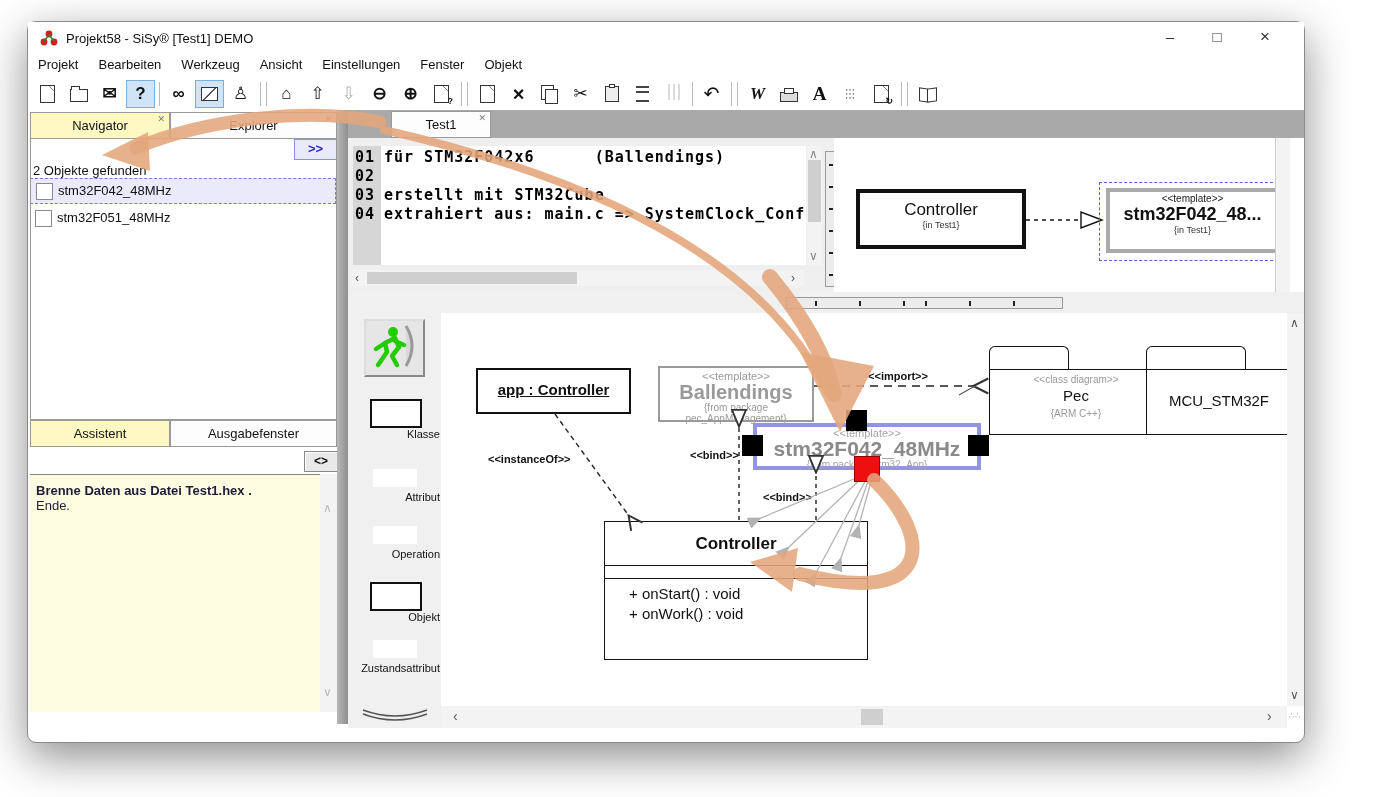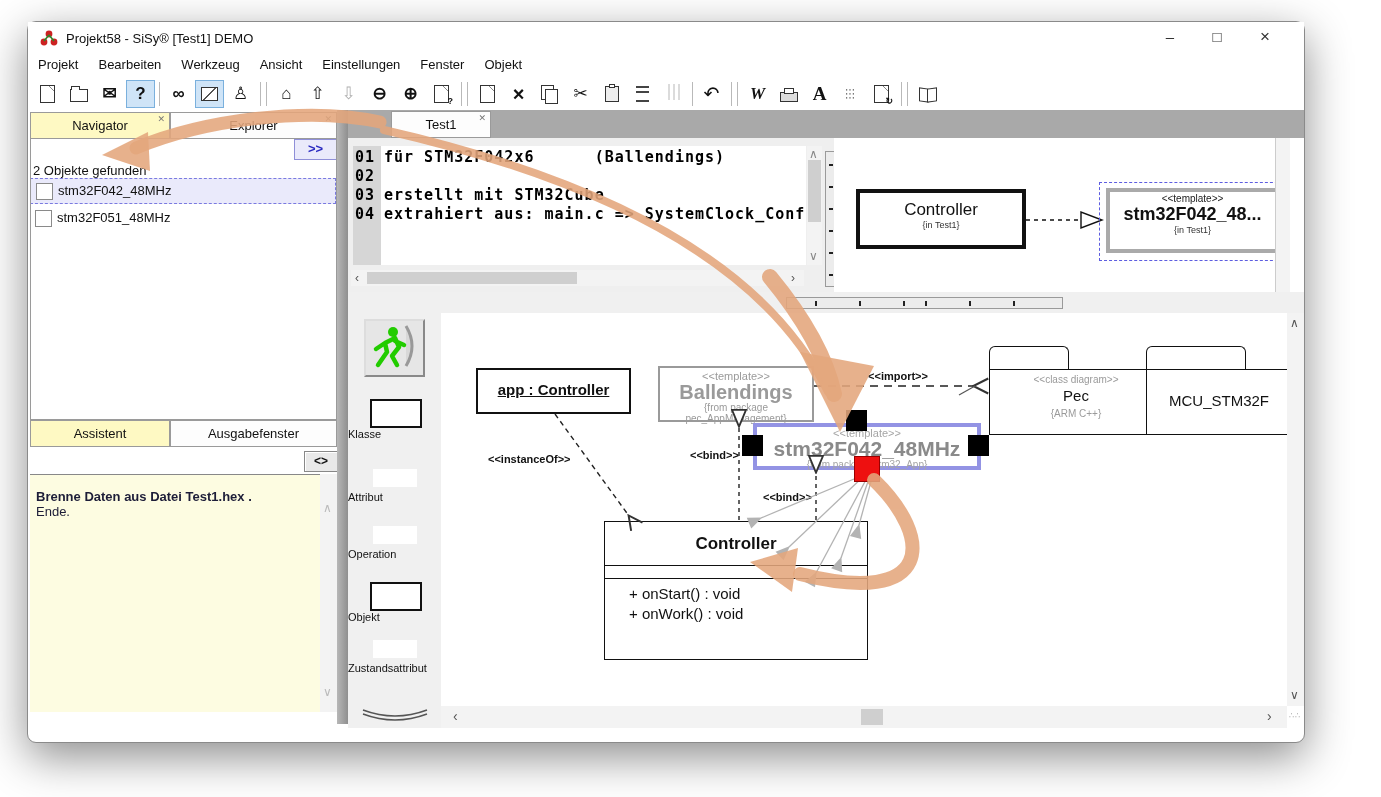--- a/index.html
+++ b/index.html
@@ -48,36 +48,36 @@
   .tab{position:absolute;height:27px;box-sizing:border-box;border:1px solid #9a9a9a;font-size:13px;color:#111;text-align:center;line-height:25px;}
   .tab .x{position:absolute;right:4px;top:1px;font-size:9px;color:#777;line-height:10px;}
   .tab.dim{background:#fef9c3;}
   .tab.lit{background:#fdfdfd;}
   .searchbox{position:absolute;box-sizing:border-box;border:1px solid #a9a9c9;font-size:13px;padding:2px 4px;font-family:"Liberation Sans",sans-serif;}
   .go-btn{position:absolute;box-sizing:border-box;background:#eaeafb;border:1px solid #8f8fd8;color:#2a2ac0;font-weight:bold;font-size:13px;text-align:center;line-height:18px;}
   .result-item{position:absolute;left:2px;width:306px;height:26px;box-sizing:border-box;font-size:13px;color:#111;}
   .result-item.sel{background:#eaeafb;border:1px dashed #7a7ae0;}
   .cbx{position:absolute;left:5px;top:4px;width:15px;height:15px;border:1px solid #8a8a8a;background:#fff;}
   .ritem-label{position:absolute;left:27px;top:4px;}
-  .yellowout{position:absolute;background:#fdfce1;font-size:13px;color:#1d1d38;padding:14px 6px;box-sizing:border-box;border-top:1px solid #888;}
+  .yellowout{position:absolute;background:#fdfce1;font-size:13px;color:#1d1d38;padding:8px 6px;box-sizing:border-box;border-top:1px solid #888;}
   .scrolltrack{position:absolute;background:#f3f3f3;}
   .sarrow{position:absolute;color:#bbb;font-size:12px;line-height:12px;}
   .thumb{position:absolute;background:#cfcfcf;}
   .splitter-v{position:absolute;background:linear-gradient(90deg,#b7b7b7,#8f8f8f);}
   .tickbar{position:absolute;background:#ececec;border:1px solid #9a9a9a;box-sizing:border-box;}
   .tick{position:absolute;background:#222;}
   
   .codefont{font-family:"DejaVu Sans Mono",monospace;font-weight:bold;font-size:15px;letter-spacing:1px;white-space:pre;}
   
   .node{position:absolute;background:#fff;box-sizing:border-box;}
   .small-gray{font-size:10px;color:#9a9a9a;text-align:center;}
   .pkg-tab{position:absolute;border:1.5px solid #111;border-bottom:none;background:#fff;border-radius:6px 6px 0 0;box-sizing:border-box;}
   .handle{position:absolute;width:21px;height:21px;background:#000;z-index:30;}
   .handle.red{width:24px;height:24px;background:#ee1010;border:1px solid #900;}
-  .pal-label{position:absolute;width:92px;text-align:left;font-size:11px;color:#111;}
+  .pal-label{position:absolute;width:92px;text-align:right;font-size:11px;color:#111;}
   .pal-shape{position:absolute;background:#fff;}
 </style>
 </head>
 <body>
 
 <div id="stage">
 <div id="window">
 
   <div class="titlebar">
     <svg class="abs" style="left:11px;top:7px" width="20" height="20">

